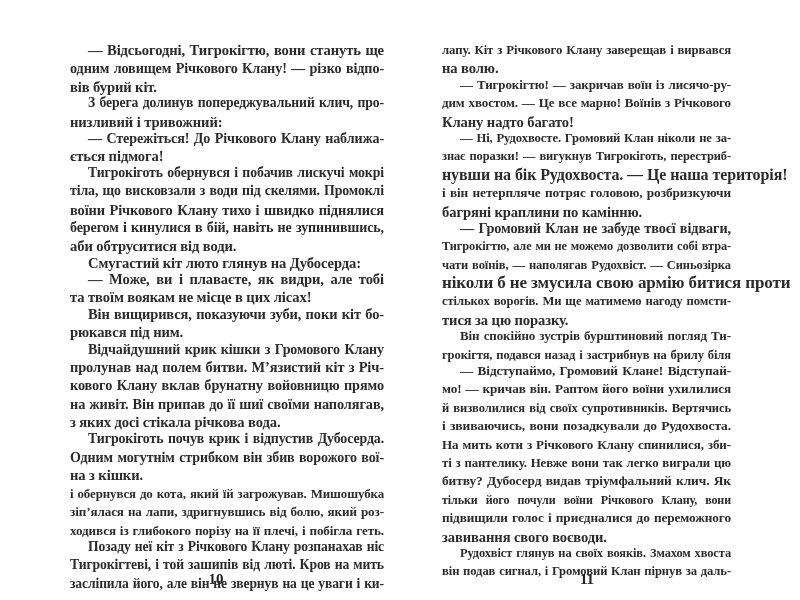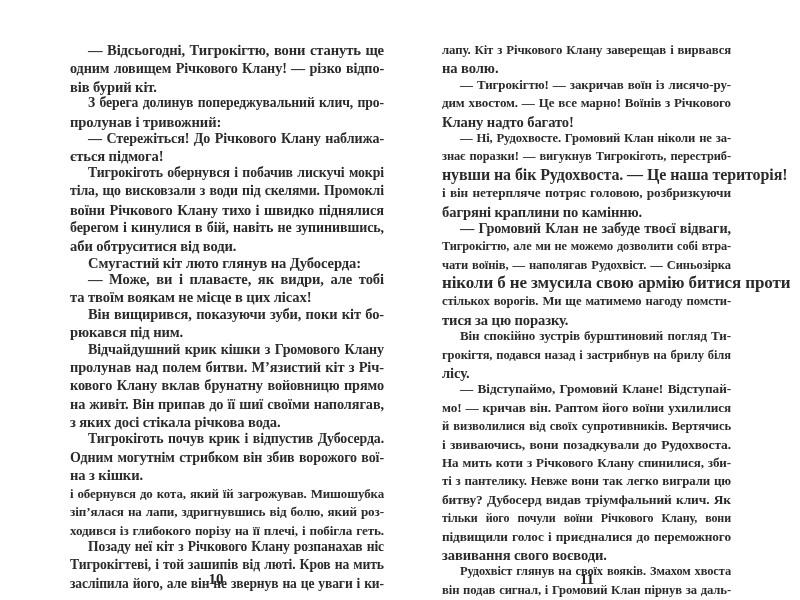--- a/index.html
+++ b/index.html
@@ -25,21 +25,21 @@
   .folio.right { left: 567px; }
 </style>
 </head>
 <body>
 
 <div class="page left" id="left-page">
     <span class="line indent" style="display: block;">— Відсьогодні, Тигрокігтю, вони стануть ще</span>
     <span class="line" style="display: block; font-size: 14.16px;">одним ловищем Річкового Клану! — різко відпо-</span>
     <span class="line last" style="display: block;">вів бурий кіт.</span>
     <span class="line indent" style="margin-top: -2px; display: block; font-size: 13.67px;">З берега долинув попереджувальний клич, про-</span>
-    <span class="line last" style="display: block;">пролунав і тривожний:</span>
+    <span class="line last" style="display: block;">низливий і тривожний:</span>
     <span class="line indent" style="margin-top: -2px; display: block; font-size: 14.06px;">— Стережіться! До Річкового Клану наближа-</span>
     <span class="line last" style="display: block;">ється підмога!</span>
     <span class="line indent" style="margin-top: -2px; display: block; font-size: 13.77px;">Тигрокіготь обернувся і побачив лискучі мокрі</span>
     <span class="line" style="display: block; font-size: 13.82px;">тіла, що висковзали з води під скелями. Промоклі</span>
     <span class="line" style="display: block; font-size: 14.42px;">воїни Річкового Клану тихо і швидко піднялися</span>
     <span class="line" style="display: block; font-size: 14.02px;">берегом і кинулися в бій, навіть не зупинившись,</span>
     <span class="line last" style="display: block;">аби обтруситися від води.</span>
     <span class="line indent last" style="margin-top: -2px; display: block;">Смугастий кіт люто глянув на Дубосерда:</span>
     <span class="line indent" style="margin-top: -2px; display: block;">— Може, ви і плаваєте, як видри, але тобі</span>
     <span class="line last" style="display: block;">та твоїм воякам не місце в цих лісах!</span>
@@ -72,21 +72,20 @@
     <span class="line" style="display: block; font-size: 13.31px;">і він нетерпляче потряс головою, розбризкуючи</span>
     <span class="line last" style="display: block;">багряні краплини по камінню.</span>
     <span class="line indent" style="margin-top: -2px; display: block; font-size: 14.25px; font-family: Liberation Serif, serif;">— Громовий Клан не забуде твоєї відваги,</span>
     <span class="line" style="display: block; font-size: 12.35px;">Тигрокігтю, але ми не можемо дозволити собі втра-</span>
     <span class="line" style="display: block; font-size: 12.55px;">чати воїнів, — наполягав Рудохвіст. — Синьозірка</span>
     <span class="line" style="display: block; font-size: 17px;">ніколи б не змусила свою армію битися проти</span>
     <span class="line" style="display: block; font-size: 12.61px;">стількох ворогів. Ми ще матимемо нагоду помсти-</span>
     <span class="line last" style="display: block;">тися за цю поразку.</span>
     <span class="line indent" style="margin-top: -2px; display: block; font-size: 13px;">Він спокійно зустрів бурштиновий погляд Ти-</span>
     <span class="line" style="display: block; font-size: 12.56px;">грокігтя, подався назад і застрибнув на брилу біля</span>
-    <span class="line last" style="display: block;">лісу.</span>
     <span class="line indent" style="margin-top: -2px; display: block; font-size: 13.25px;">— Відступаймо, Громовий Клане! Відступай-</span>
     <span class="line" style="display: block; font-size: 13.2px;">мо! — кричав він. Раптом його воїни ухилилися</span>
     <span class="line" style="display: block; font-size: 12.55px;">й визволилися від своїх супротивників. Вертячись</span>
     <span class="line" style="display: block; font-size: 13.49px;">і звиваючись, вони позадкували до Рудохвоста.</span>
     <span class="line" style="display: block; font-size: 13.05px;">На мить коти з Річкового Клану спинилися, зби-</span>
     <span class="line" style="display: block; font-size: 12.86px;">ті з пантелику. Невже вони так легко виграли цю</span>
     <span class="line" style="display: block; font-size: 13.43px;">битву? Дубосерд видав тріумфальний клич. Як</span>
     <span class="line" style="display: block; font-size: 12px;">тільки його почули воїни Річкового Клану, вони</span>
     <span class="line" style="display: block; font-size: 13.25px;">підвищили голос і приєдналися до переможного</span>
     <span class="line last" style="display: block;">завивання свого воєводи.</span>

